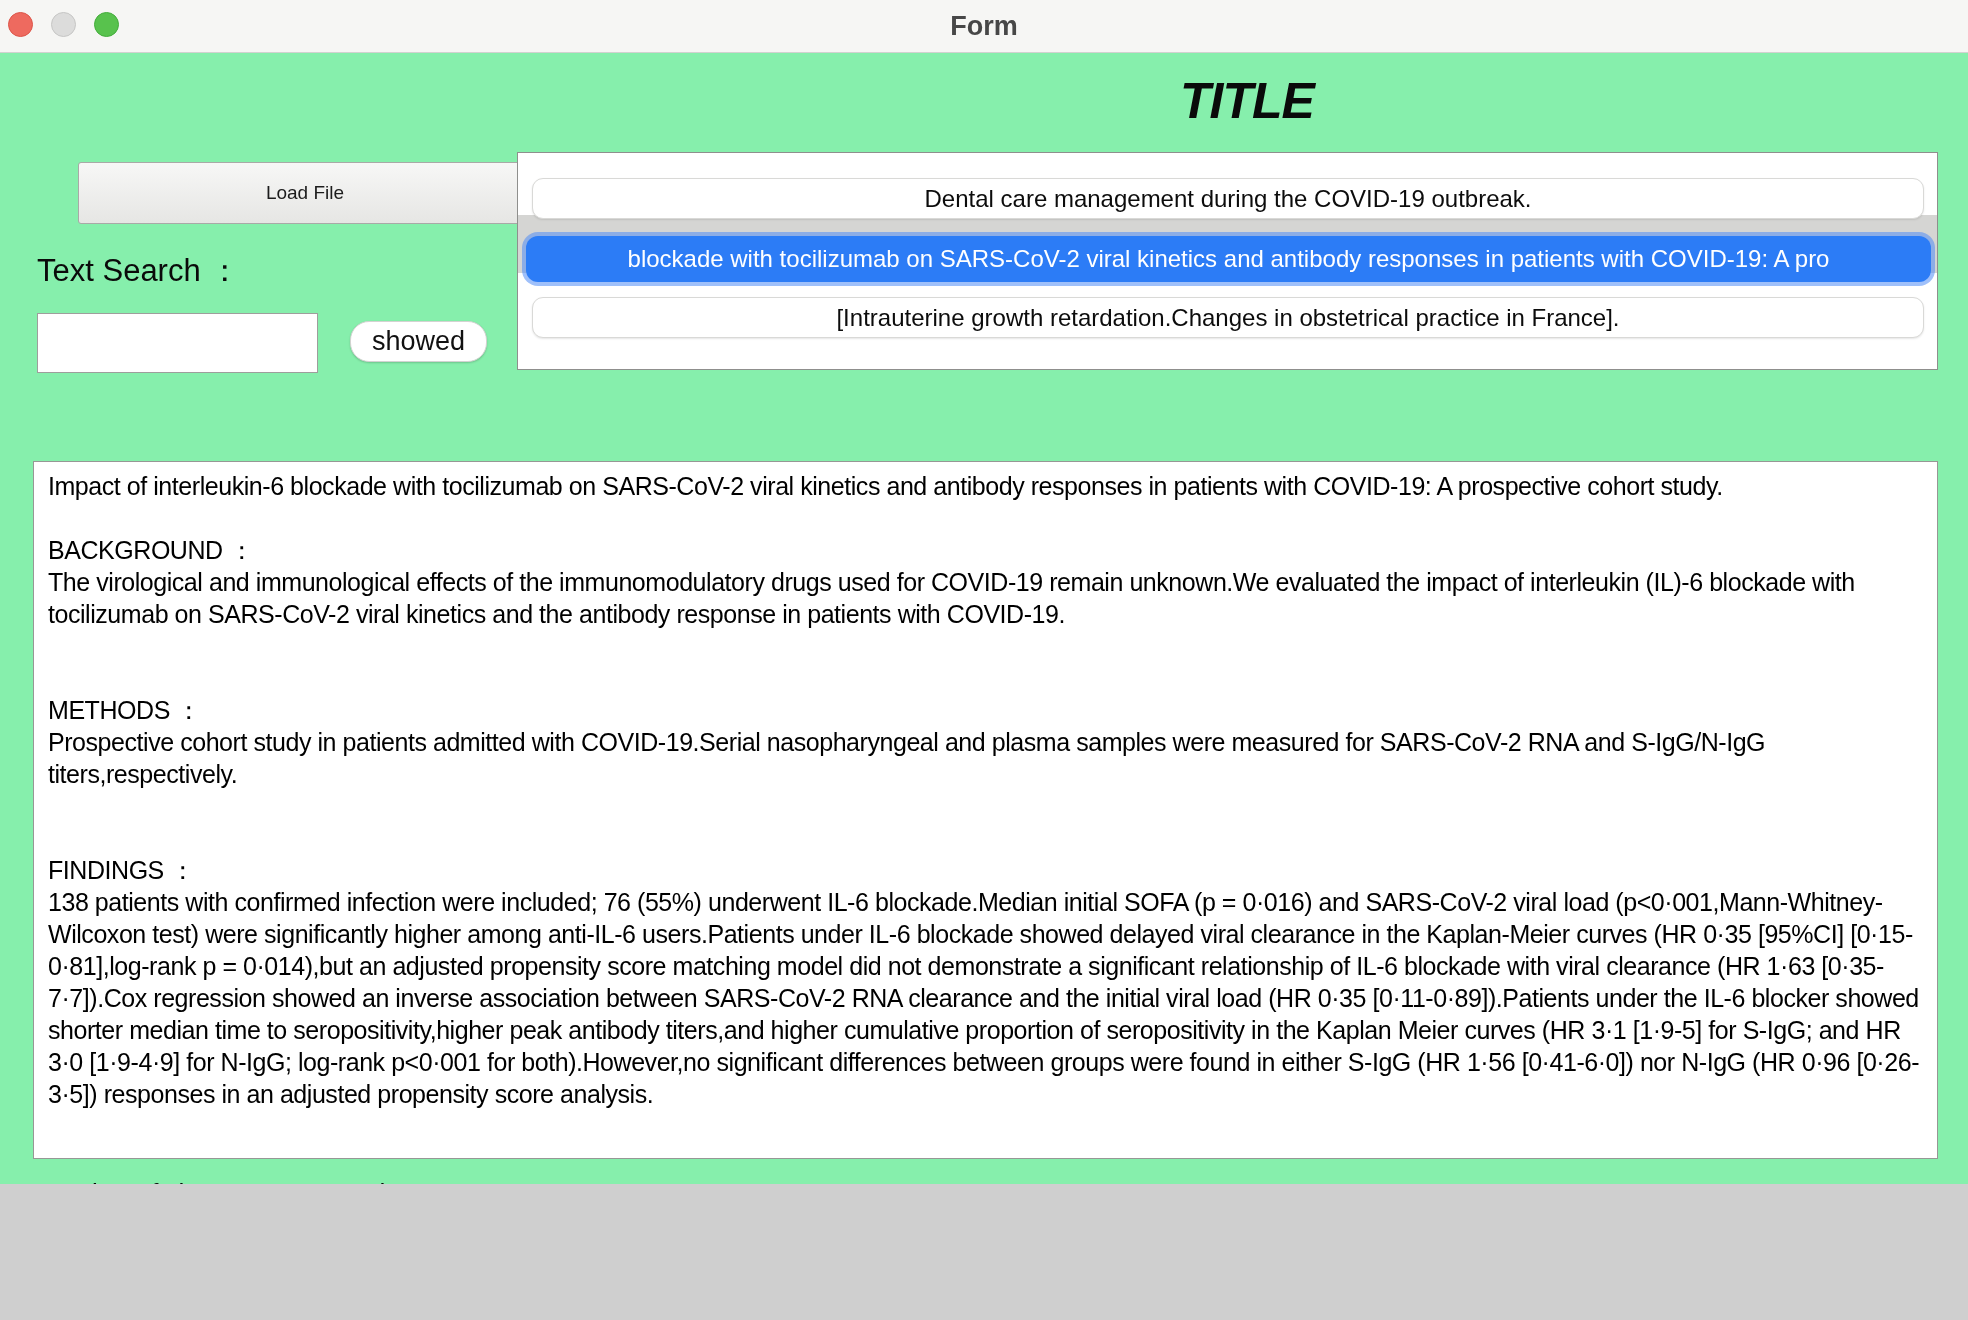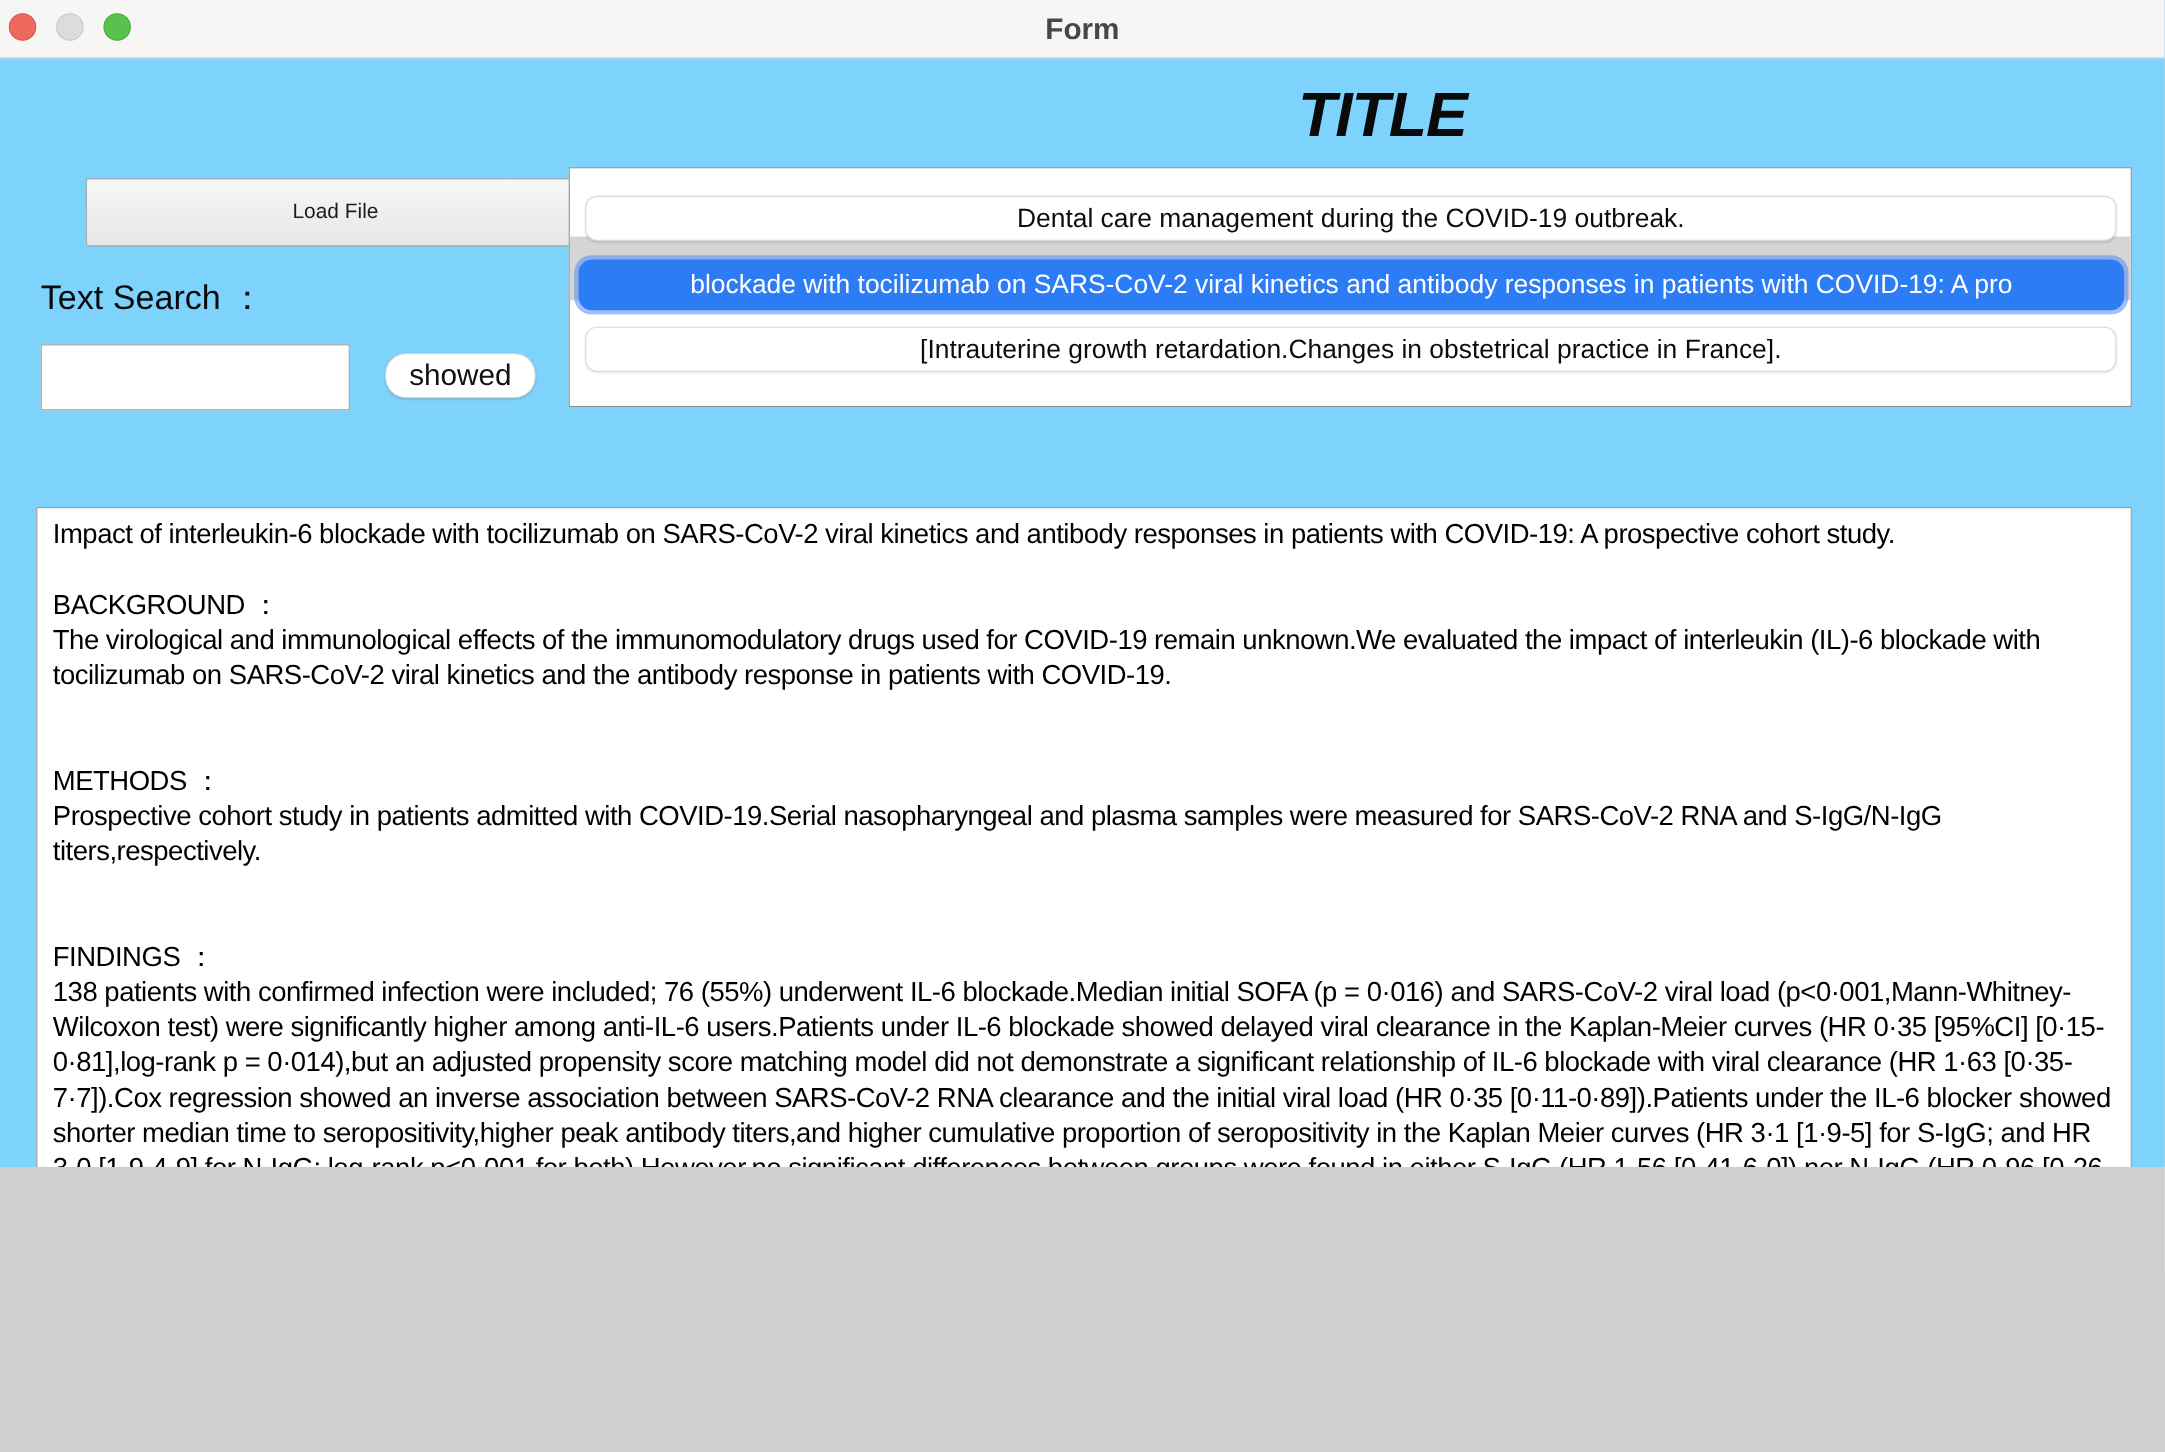--- a/index.html
+++ b/index.html
@@ -1,39 +1,39 @@
 <!DOCTYPE html>
 <html><head>
 <meta charset="utf-8">
 <style>
   html,body{margin:0;padding:0;background:#cfcfcf;}
   .window{
-    position:relative;width:1968px;height:1061px;
-    background:#7dd3fc;overflow:hidden;
+    position:relative;width:1968px;height:1184px;
+    background:#86efac;overflow:hidden;
     font-family:"Liberation Sans","DejaVu Sans",sans-serif;color:#000;
   }
   
   .titlebar{
     position:absolute;top:0;left:0;width:100%;height:52px;
     background:#f6f6f4;border-bottom:1px solid #d2d2d0;
   }
   .traffic{position:absolute;top:12px;left:8px;display:flex;gap:18px;}
   .light{width:25px;height:25px;border-radius:50%;box-sizing:border-box;}
   .light.red{background:#ee6a5f;border:1px solid #dd5549;}
   .light.gray{background:#dcdcdb;border:1px solid #c6c6c5;}
   .light.green{background:#58c24d;border:1px solid #43ad3b;}
   .win-title{
     position:absolute;top:0;left:0;width:100%;height:52px;
     display:flex;align-items:center;justify-content:center;
     font-size:27px;font-weight:bold;color:#474747;
   }
   
   .page-title{
     position:absolute;left:1180px;top:72px;
-    font-size:57px;font-weight:800;font-style:italic;
+    font-size:50px;font-weight:800;font-style:italic;
     letter-spacing:-1px;color:#0a0a0a;text-align:center;
   }
   
   .load-btn{
     position:absolute;left:46px;top:162px;width:452px;height:60px;
     background:linear-gradient(#f7f7f6,#e6e6e4);
     border:1px solid #a9a9a7;border-radius:3px;
     display:flex;align-items:center;justify-content:center;
     font-size:19px;color:#1c1c1c;cursor:default;margin-left:32px;
   }

